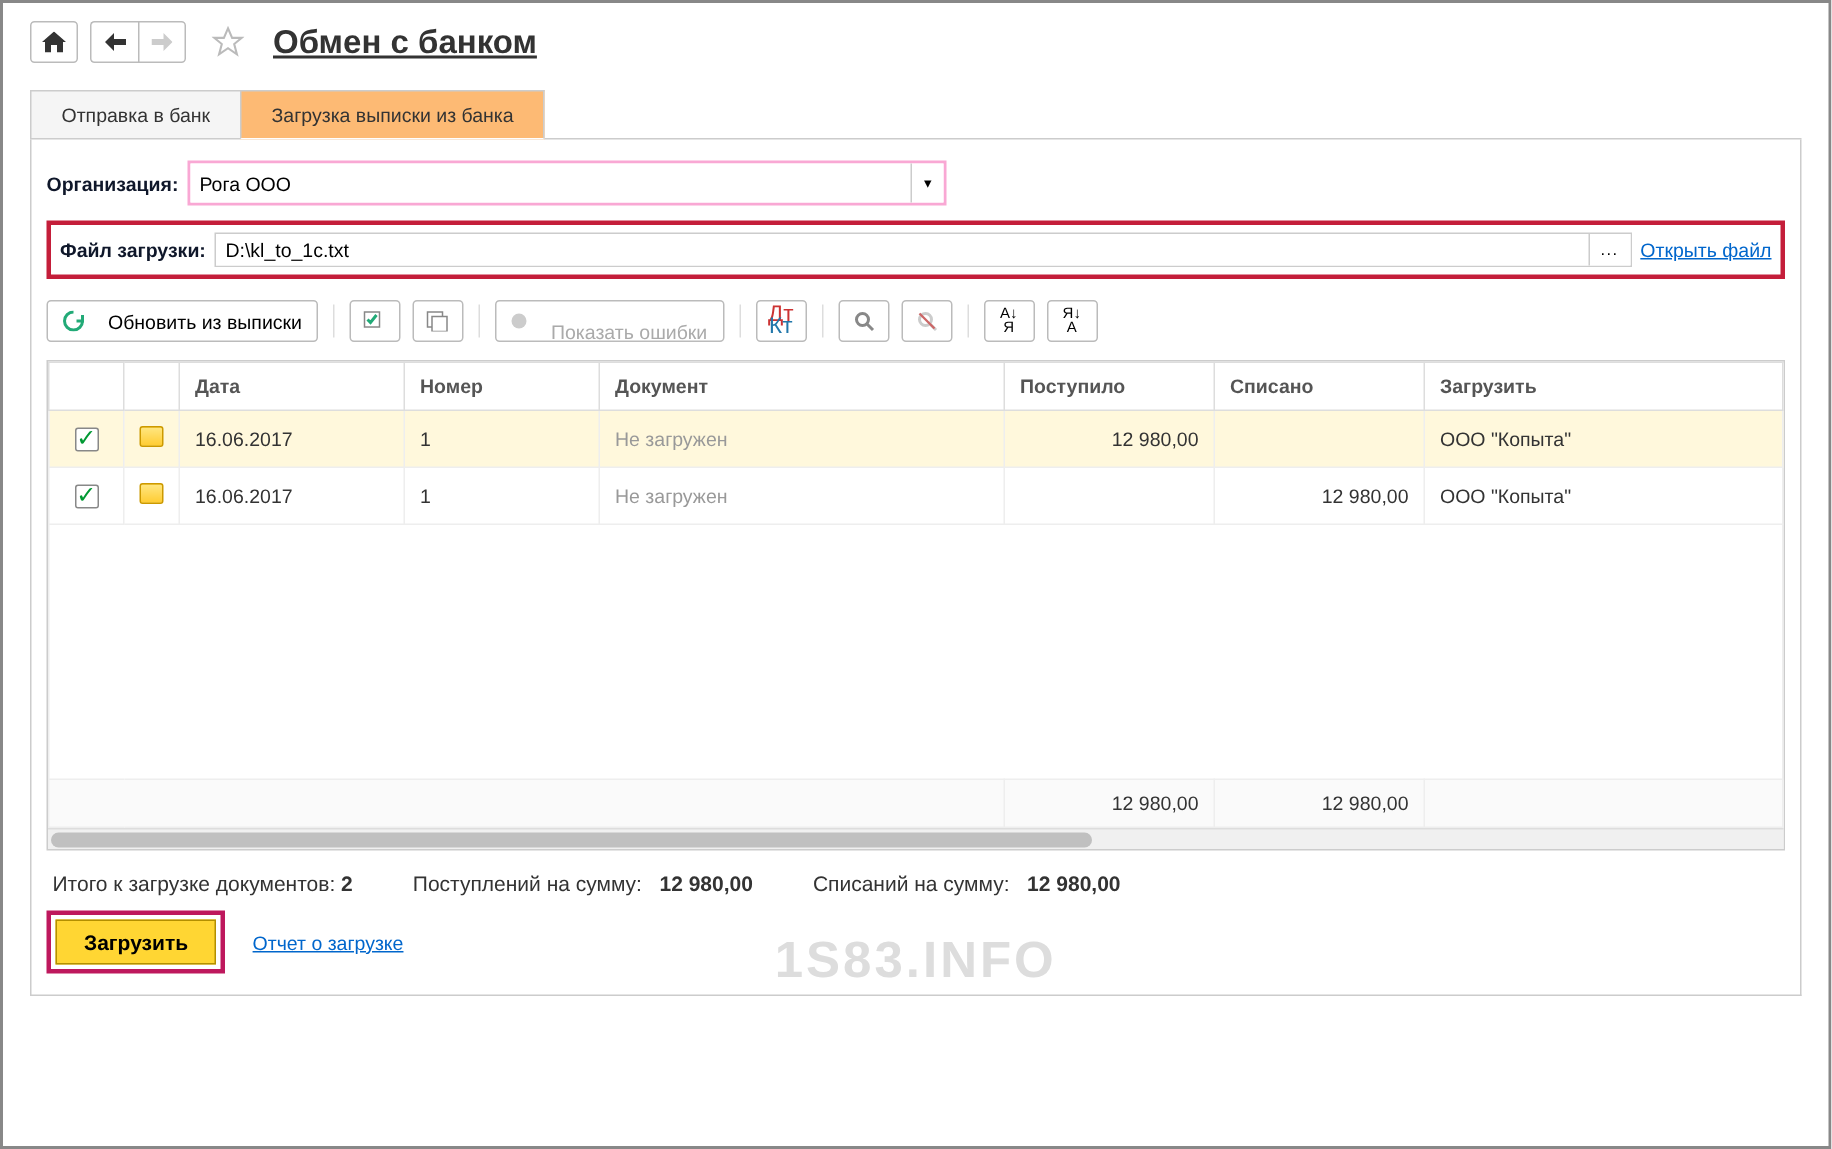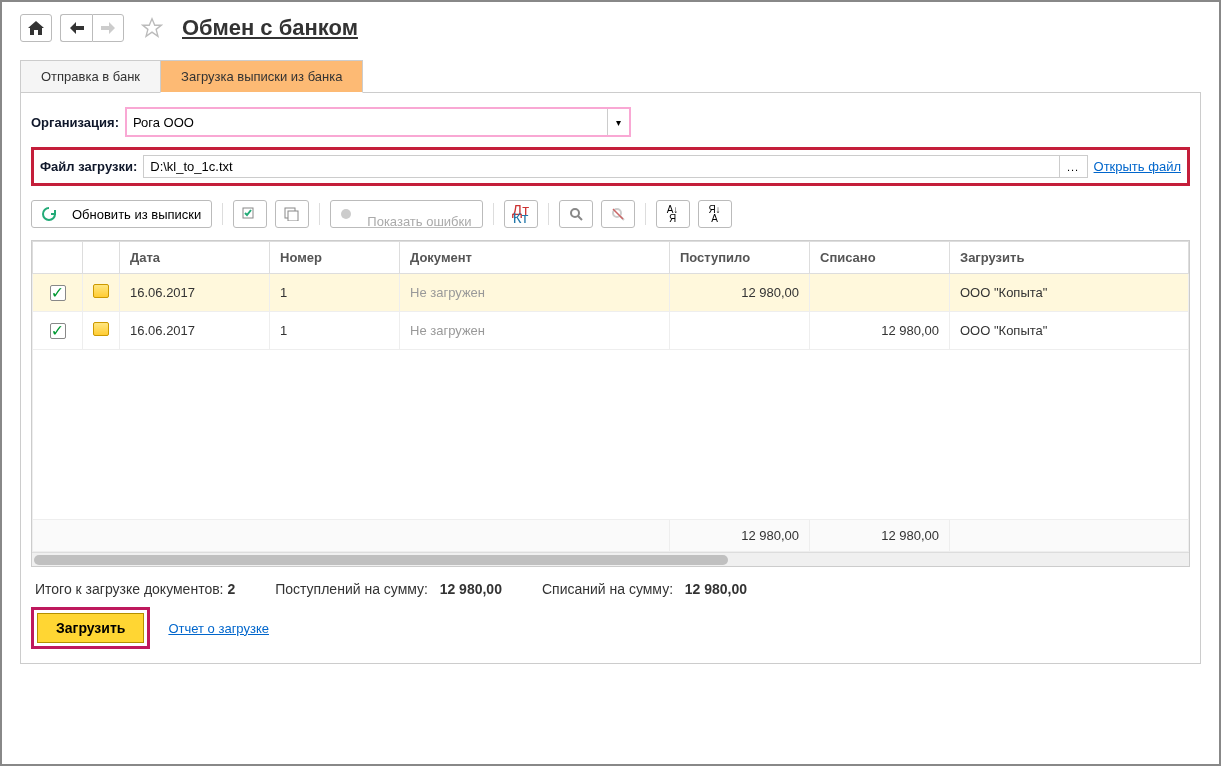--- a/index.html
+++ b/index.html
@@ -159,20 +159,21 @@
       <div class="tb-sep"></div>
       <button class="tb-btn tb-icon-btn">
         <span style="font-size:10px;line-height:9px">A↓<br>Я</span>
       </button>
       <button class="tb-btn tb-icon-btn">
         <span style="font-size:10px;line-height:9px">Я↓<br>A</span>
       </button>
     </div>
 
     <div class="table-wrap">
+      <div class="watermark">1S83.INFO</div>
       <table class="table">
         <thead>
           <tr>
             <th class="checkbox-cell"></th>
             <th class="icon-cell"></th>
             <th class="date-col">Дата</th>
             <th class="num-col">Номер</th>
             <th class="doc-col">Документ</th>
             <th class="amt-col">Поступило</th>
             <th class="amt-col">Списано</th>

